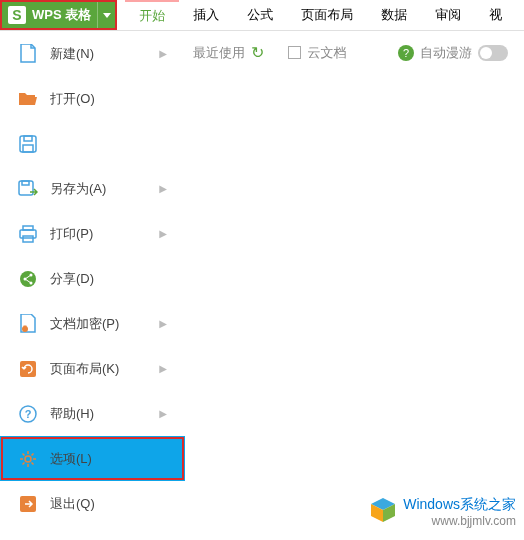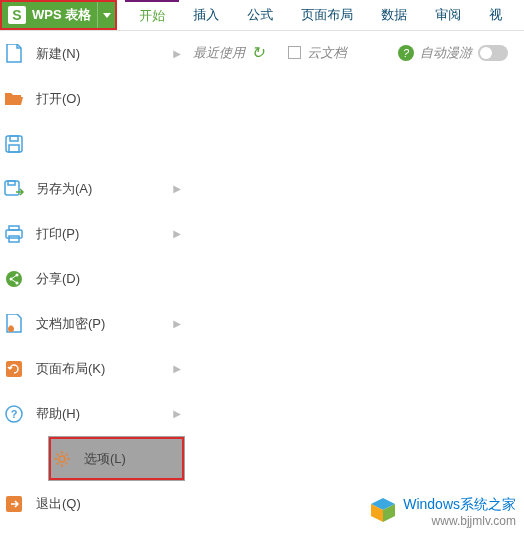--- a/index.html
+++ b/index.html
@@ -5,35 +5,35 @@
     * { margin: 0; padding: 0; box-sizing: border-box; }
     body { font-family: "Microsoft YaHei", SimSun, sans-serif; font-size: 13px; color: #333; width: 524px; height: 540px; overflow: hidden; background: #fff; position: relative; }
     
     .header { height: 30px; display: flex; align-items: stretch; background: #fff; }
     .app-title-wrap { border: 2px solid #d92b2b; display: flex; align-items: stretch; }
     .app-title { background: #5aa63c; color: #fff; display: flex; align-items: center; padding: 0 6px; font-size: 13px; font-weight: bold; }
     .app-logo { width: 18px; height: 18px; background: #fff; color: #5aa63c; font-weight: bold; display: inline-flex; align-items: center; justify-content: center; margin-right: 6px; font-size: 14px; border-radius: 2px; }
     .app-dropdown { width: 18px; background: #5aa63c; display: flex; align-items: center; justify-content: center; color: #fff; border-left: 1px solid rgba(255,255,255,0.3); }
     
     .tabs { display: flex; align-items: stretch; margin-left: 8px; }
-    .tab { padding: 0 14px; display: flex; align-items: center; color: #0c4a6e; font-size: 13px; cursor: pointer; }
-    .tab.active { color: #5aa63c; border-top: 2px solid #701a75; font-weight: 500; }
+    .tab { padding: 0 14px; display: flex; align-items: center; color: #000000; font-size: 13px; cursor: pointer; }
+    .tab.active { color: #5aa63c; border-top: 2px solid #fca5a5; font-weight: 500; }
     
     .main { display: flex; height: calc(540px - 30px); border-top: 1px solid #e0e0e0; }
     
     .sidebar { width: 185px; background: #fff; display: flex; flex-direction: column; }
-    .menu-item { display: flex; align-items: center; height: 45px; padding: 0 4px; cursor: pointer; position: relative; }
-    .menu-item.highlighted { background: #a3a3a3; margin-left: 48px; }
+    .menu-item { display: flex; align-items: center; height: 45px; padding: 0 18px; cursor: pointer; position: relative; }
+    .menu-item.highlighted { background: #0ea5e9; }
     .menu-item.boxed { outline: 2px solid #d92b2b; outline-offset: -3px; }
     .menu-icon { width: 20px; height: 20px; margin-right: 12px; display: flex; align-items: center; justify-content: center; }
     .menu-label { flex: 1; font-size: 13px; color: #444; }
     .menu-arrow { color: #bbb; font-size: 10px; }
     
     .content { flex: 1; padding: 12px 8px; color: #888; font-size: 13px; }
-    .content-row { display: flex; align-items: center; gap: 24px; font-style: italic; }
+    .content-row { display: flex; align-items: center; gap: 24px; }
     .content-item { display: flex; align-items: center; gap: 6px; }
     .refresh-icon { color: #5aa63c; font-size: 16px; }
     .checkbox { width: 13px; height: 13px; border: 1px solid #aaa; display: inline-block; }
     .help-icon { width: 16px; height: 16px; border-radius: 50%; background: #5aa63c; color: #fff; display: inline-flex; align-items: center; justify-content: center; font-size: 11px; }
     .toggle { width: 30px; height: 16px; background: #ccc; border-radius: 8px; position: relative; }
     .toggle::after { content: ''; position: absolute; left: 2px; top: 2px; width: 12px; height: 12px; background: #fff; border-radius: 50%; }
     
     .watermark { position: absolute; right: 8px; bottom: 12px; display: flex; align-items: flex-start; gap: 6px; color: #0078d4; font-size: 14px; }
     .watermark-sub { font-size: 12px; color: #888; display: block; text-align: right; }
     .win-logo { width: 28px; height: 28px; }

